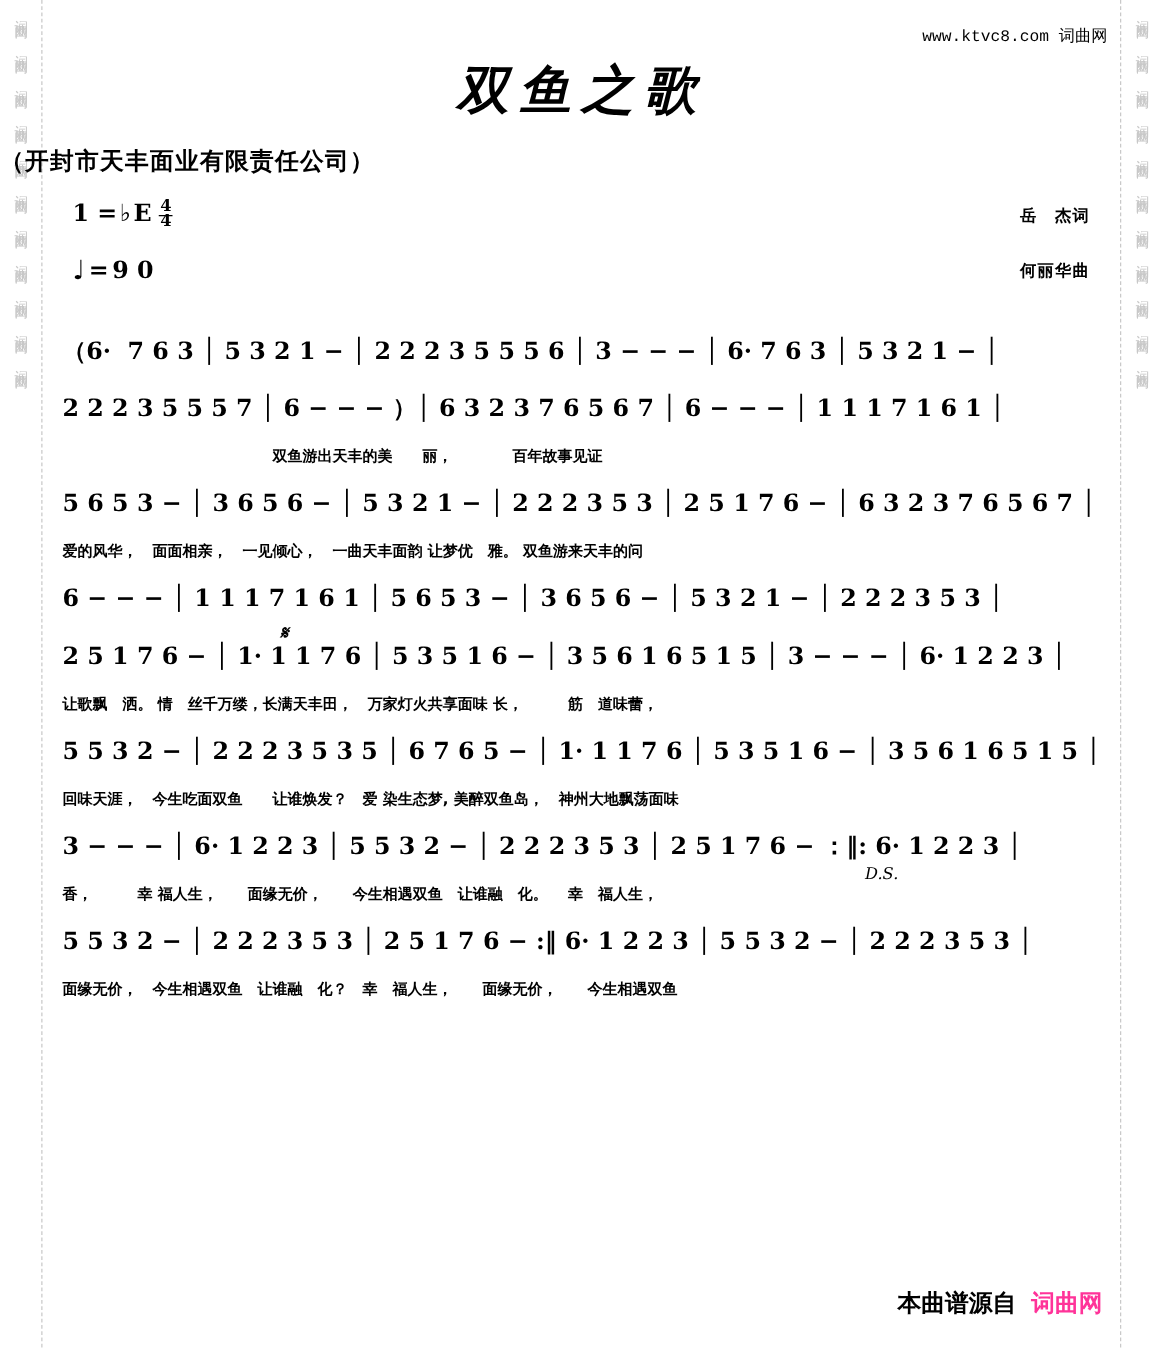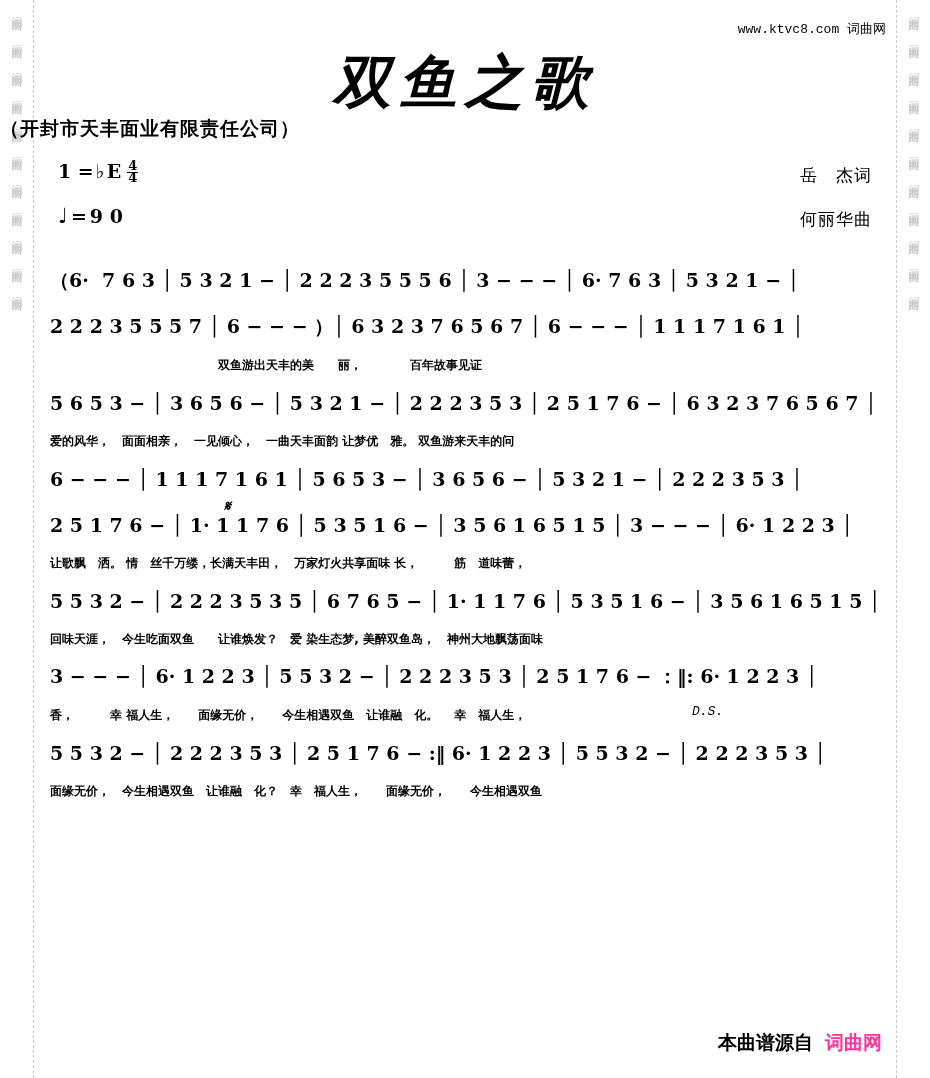--- a/index.html
+++ b/index.html
@@ -32,21 +32,21 @@
   .site-url{
     position:absolute;top:20px;right:44px;
     font-family:"Liberation Mono","DejaVu Sans Mono",monospace;
     font-size:13px;letter-spacing:0px;white-space:nowrap;
   }
   .site-url .cn{font-family:"DejaVu Sans",sans-serif;font-size:13px;}
 
   .title{
     position:absolute;top:44px;left:0;right:0;text-align:center;
     font-family:"DejaVu Serif","Liberation Serif",serif;
-    font-size:58px;font-weight:bold;font-style:italic;
+    font-size:42px;font-weight:bold;font-style:italic;
     letter-spacing:8px;
   }
   .subtitle{
     position:absolute;top:116px;left:0;right:0;
     font-size:19px;font-weight:bold;letter-spacing:1px;
     font-family:"DejaVu Sans",sans-serif;
   }
 
   .keysig{
     position:absolute;left:58px;top:160px;
@@ -61,21 +61,21 @@
   .tempo{
     position:absolute;left:58px;top:205px;
     font-family:"DejaVu Serif","Liberation Serif",serif;
     font-size:19px;font-weight:bold;
     display:flex;align-items:center;gap:3px;
   }
   .qnote{font-size:21px;line-height:1;position:relative;top:-1px;}
 
   .credit{
     position:absolute;right:58px;
-    font-size:17px;font-weight:normal;font-family:"DejaVu Sans",sans-serif;
+    font-size:13px;font-weight:bold;font-family:"DejaVu Sans",sans-serif;
     letter-spacing:1px;
   }
   .credit.lyr{top:164px;}
   .credit.comp{top:208px;}
 
   
   .score{position:absolute;left:50px;top:258px;width:836px;}
 
   .sysrow{position:relative;}
   .notes{
@@ -194,21 +194,21 @@
     <div class="lyrics">让歌飘　洒。 情　丝千万缕，长满天丰田，　万家灯火共享面味 长，　　　筋　道味蕾，</div>
   </div>
 
   <div class="sysrow">
     <div class="notes">5 5 3 2 − │ 2 2 2 3 5 3 5 │ 6 7 6 5 − │ 1· 1 1 7 6 │ 5 3 5 1 6 − │ 3 5 6 1 6 5 1 5 │</div>
     <div class="lyrics">回味天涯，　今生吃面双鱼　　让谁焕发？　爱 染生态梦, 美醉双鱼岛，　神州大地飘荡面味</div>
   </div>
 
   <div class="sysrow">
     <div class="notes">3 − − − │ 6· 1 2 2 3 │ 5 5 3 2 − │ 2 2 2 3 5 3 │ 2 5 1 7 6 − ：‖: 6· 1 2 2 3 │</div>
-    <span class="ds" style="left:642px;top:50px;font-family:Liberation Mono, monospace;">D.S.</span>
+    <span class="ds" style="left:642px;top:38px;">D.S.</span>
     <div class="lyrics">香，　　　幸 福人生，　　面缘无价，　　今生相遇双鱼　让谁融　化。　 幸　福人生，</div>
   </div>
 
   <div class="sysrow">
     <div class="notes">5 5 3 2 − │ 2 2 2 3 5 3 │ 2 5 1 7 6 − :‖ 6· 1 2 2 3 │ 5 5 3 2 − │ 2 2 2 3 5 3 │</div>
     <div class="lyrics">面缘无价，　今生相遇双鱼　让谁融　化？　幸　福人生，　　面缘无价，　　今生相遇双鱼</div>
   </div>
 
 
 </div>

